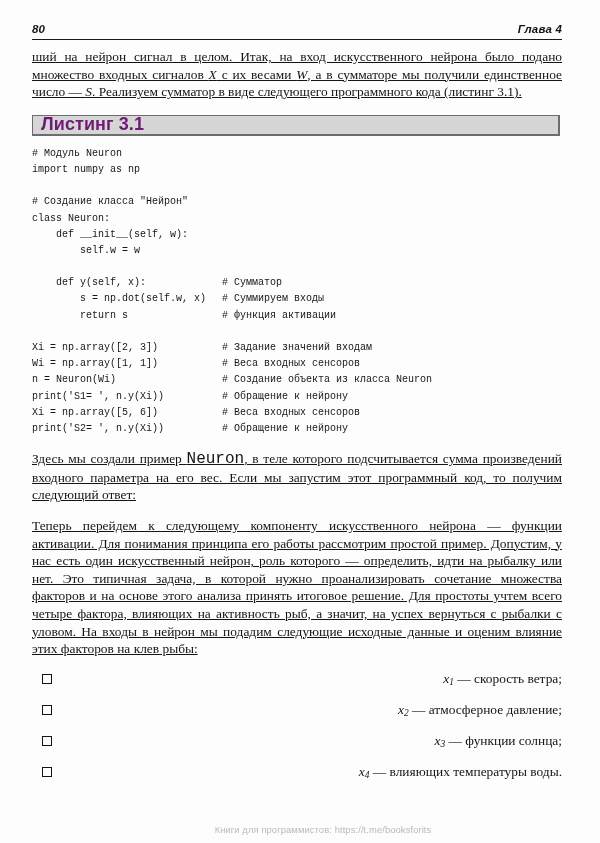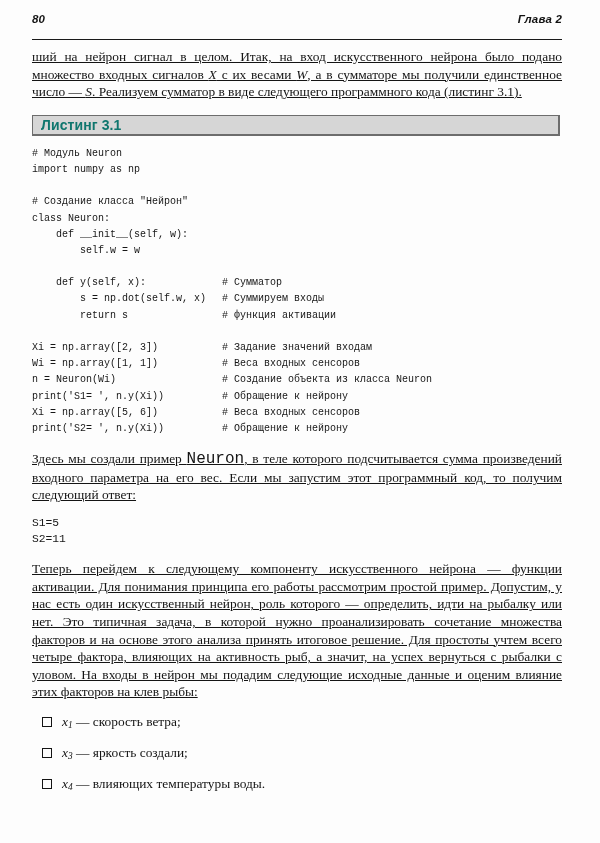--- a/index.html
+++ b/index.html
@@ -21,21 +21,21 @@
     left: 0; top: 0;
     width: 600px;
     height: 843px;
     background: #fdfdfd;
   }
 
   
   .runhead {
     position: absolute;
     left: 32px;
-    top: 13px;
+    top: 23px;
     width: 530px;
     display: flex;
     justify-content: space-between;
     align-items: flex-end;
     font-family: "Liberation Sans", sans-serif;
     font-style: italic;
     font-weight: bold;
     font-size: 11.5px;
     letter-spacing: 0.2px;
     color: #121212;
@@ -89,22 +89,22 @@
     border-right-width: 2px;
     border-bottom-width: 2px;
     box-sizing: border-box;
     display: flex;
     align-items: center;
     padding-left: 8px;
   }
   .listing-bar-label {
     font-family: "Liberation Sans", sans-serif;
     font-weight: bold;
-    font-size: 14px;
-    color: #0f766e;
+    font-size: 18px;
+    color: #701a75;
     letter-spacing: 0.1px;
   }
 
   
   .code {
     margin-top: 10px;
     font-family: "Liberation Mono", monospace;
     font-size: 10px;
     line-height: 16.2px;
     color: #161616;
@@ -138,20 +138,21 @@
     list-style: none;
     margin: 12px 0 0 0;
     padding: 0;
   }
   ul.sqlist li {
     position: relative;
     padding-left: 30px;
     font-size: 13.4px;
     line-height: 17px;
     margin-bottom: 10px;
+    text-align: right;
   }
   ul.sqlist li .sq {
     position: absolute;
     left: 10px;
     top: 4px;
     width: 8px;
     height: 8px;
     border: 1.7px solid #141414;
     box-sizing: content-box;
   }
@@ -176,42 +177,45 @@
   }
   .footer-inner { padding-left: 46px; }
 </style>
 </head>
 <body>
 
 <div class="page">
 
   <div class="runhead">
     <span>80</span>
-    <span>Глава 2</span>
+    <span>Глава 4</span>
   </div>
   <div class="runhead-rule"></div>
 
   <div class="content">
 
     <p class="body"><span>ший на нейрон сигнал в целом. Итак, на вход искусственного нейрона было подано множество входных сигналов </span><span class="var">X</span><span> с их весами </span><span class="var">W</span><span>, а в сумматоре мы получили единственное число — </span><span class="var">S</span><span>. Реализуем сумматор в виде следующего программного кода (листинг 3.1).</span></p>
 
     <div class="listing-bar">
       <span class="listing-bar-label">Листинг 3.1</span>
     </div>
 
     <div class="code" id="code-block"><span class="rowwrap"><span class="code-text"># Модуль Neuron</span></span><span class="rowwrap"><span class="code-text">import numpy as np</span></span><span class="rowwrap"><span class="code-text"></span></span><span class="rowwrap"><span class="code-text"># Создание класса "Нейрон"</span></span><span class="rowwrap"><span class="code-text">class Neuron:</span></span><span class="rowwrap"><span class="code-text">    def __init__(self, w):</span></span><span class="rowwrap"><span class="code-text">        self.w = w</span></span><span class="rowwrap"><span class="code-text"></span></span><span class="rowwrap"><span class="code-text">    def y(self, x):</span><span class="cmt"># Сумматор</span></span><span class="rowwrap"><span class="code-text">        s = np.dot(self.w, x)</span><span class="cmt"># Суммируем входы</span></span><span class="rowwrap"><span class="code-text">        return s</span><span class="cmt"># функция активации</span></span><span class="rowwrap"><span class="code-text"></span></span><span class="rowwrap"><span class="code-text">Xi = np.array([2, 3])</span><span class="cmt"># Задание значений входам</span></span><span class="rowwrap"><span class="code-text">Wi = np.array([1, 1])</span><span class="cmt"># Веса входных сенсоров</span></span><span class="rowwrap"><span class="code-text">n = Neuron(Wi)</span><span class="cmt"># Создание объекта из класса Neuron</span></span><span class="rowwrap"><span class="code-text">print('S1= ', n.y(Xi))</span><span class="cmt"># Обращение к нейрону</span></span><span class="rowwrap"><span class="code-text">Xi = np.array([5, 6])</span><span class="cmt"># Веса входных сенсоров</span></span><span class="rowwrap"><span class="code-text">print('S2= ', n.y(Xi))</span><span class="cmt"># Обращение к нейрону</span></span></div>
 
     <p class="body gap-before"><span>Здесь мы создали пример </span><span class="mono-inline">Neuron</span><span>, в теле которого подсчитывается сумма произведений входного параметра на его вес. Если мы запустим этот программный код, то получим следующий ответ:</span></p>
 
-    <div class="outblock" id="output-block"><div>S1=5</div><div>S2=11</div></div>
 
     <p class="body gap-before">Теперь перейдем к следующему компоненту искусственного нейрона — функции активации. Для понимания принципа его работы рассмотрим простой пример. Допустим, у нас есть один искусственный нейрон, роль которого — определить, идти на рыбалку или нет. Это типичная задача, в которой нужно проанализировать сочетание множества факторов и на основе этого анализа принять итоговое решение. Для простоты учтем всего четыре фактора, влияющих на активность рыб, а значит, на успех вернуться с рыбалки с уловом. На входы в нейрон мы подадим следующие исходные данные и оценим влияние этих факторов на клев рыбы:</p>
 
     <ul class="sqlist" id="factor-list">
         <li><span class="sq"></span><span class="itemtext"><span class="var">x</span><sub>1</sub><span> — скорость ветра;</span></span></li>
-        <li><span class="sq"></span><span class="itemtext"><span class="var">x</span><sub>3</sub><span> — яркость создали;</span></span></li>
+        <li><span class="sq"></span><span class="itemtext"><span class="var">x</span><sub>2</sub><span> — атмосферное давление;</span></span></li>
+        <li><span class="sq"></span><span class="itemtext"><span class="var">x</span><sub>3</sub><span> — функции солнца;</span></span></li>
         <li><span class="sq"></span><span class="itemtext"><span class="var">x</span><sub>4</sub><span> — влияющих температуры воды.</span></span></li>
       </ul>
 
   </div>
 
+  <div class="footer">
+    <span class="footer-inner">Книги для программистов: https://t.me/booksforits</span>
+  </div>
 
 </div>
 
 </body></html>

